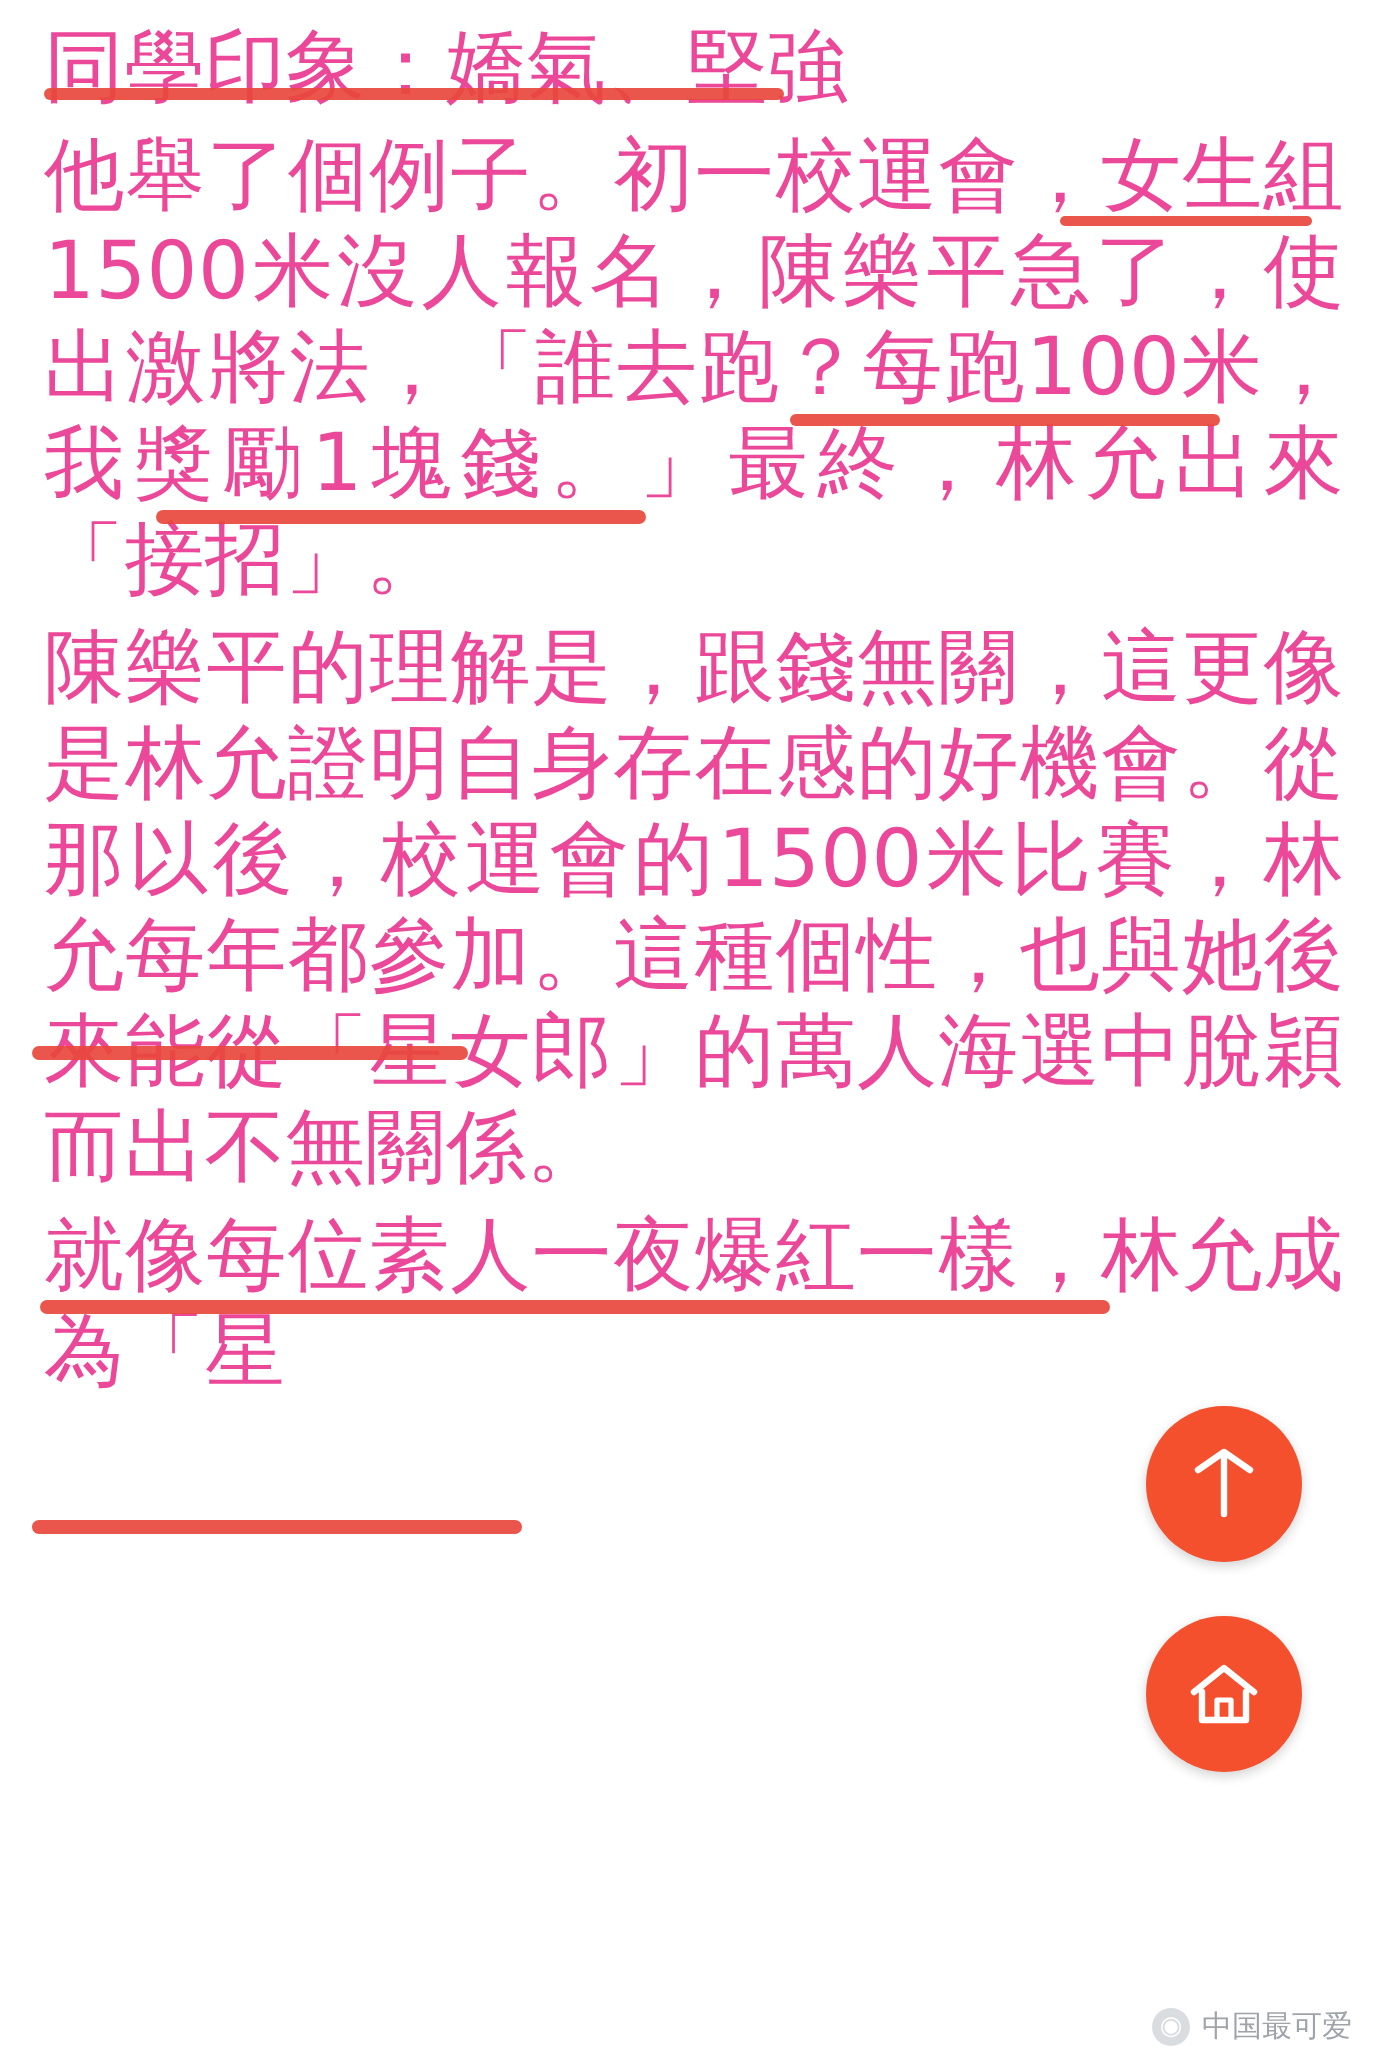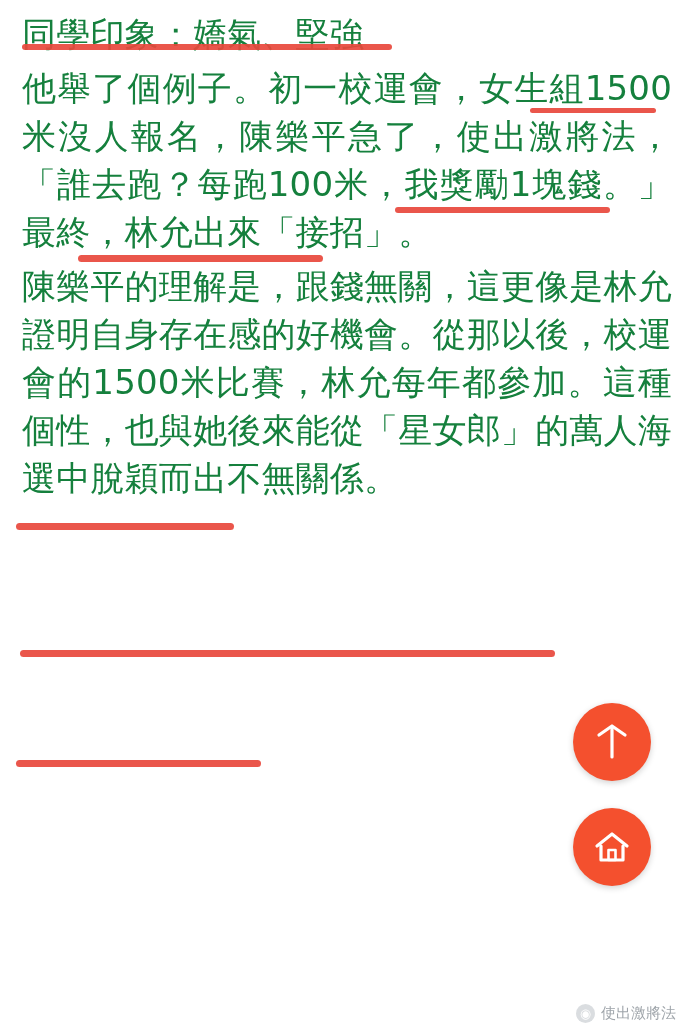--- a/index.html
+++ b/index.html
@@ -20,23 +20,23 @@
     height: 1029px;
     background: #ffffff;
   }
   .article {
     position: absolute;
     left: 0;
     top: 0;
     width: 690px;
     padding: 10px 18px 0 22px;
     box-sizing: border-box;
-    color: #15803d;
+    color: #ec4899;
     font-family: "DejaVu Sans", "Liberation Sans", sans-serif;
-    font-size: 34px;
+    font-size: 40px;
     line-height: 48px;
     letter-spacing: 0.2px;
   }
   .para {
     margin: 0 0 6px 0;
     text-align: justify;
     text-justify: inter-ideograph;
     white-space: pre-wrap;
   }
   .para.tight { margin-bottom: 0; }
@@ -95,20 +95,21 @@
 </style>
 </head>
 <body>
 
 <div id="page">
 
   <div class="article">
     <p class="para">同學印象：嬌氣、堅強</p>
     <p class="para">他舉了個例子。初一校運會，女生組1500米沒人報名，陳樂平急了，使出激將法，「誰去跑？每跑100米，我獎勵1塊錢。」最終，林允出來「接招」。</p>
     <p class="para">陳樂平的理解是，跟錢無關，這更像是林允證明自身存在感的好機會。從那以後，校運會的1500米比賽，林允每年都參加。這種個性，也與她後來能從「星女郎」的萬人海選中脫穎而出不無關係。</p>
+    <p class="para tight">就像每位素人一夜爆紅一樣，林允成為「星</p>
   </div>
 
   <div class="mark med" style="left:22px;  top:44px;  width:370px;"></div>
   <div class="mark thin" style="left:530px; top:108px; width:126px;"></div>
   <div class="mark med" style="left:395px; top:207px; width:215px;"></div>
   <div class="mark thick" style="left:78px;  top:255px; width:245px;"></div>
   <div class="mark thick" style="left:16px;  top:523px; width:218px;"></div>
   <div class="mark thick" style="left:20px;  top:650px; width:535px;"></div>
   <div class="mark thick" style="left:16px;  top:760px; width:245px;"></div>
 
@@ -126,16 +127,16 @@
       <svg width="38" height="36" viewBox="0 0 38 36" aria-hidden="true">
         <path d="M4 17 L19 5 L34 17" fill="none" stroke="#ffffff" stroke-width="3.2" stroke-linecap="round" stroke-linejoin="round"></path>
         <path d="M8 17 L8 31 L30 31 L30 17" fill="none" stroke="#ffffff" stroke-width="3.2" stroke-linecap="round" stroke-linejoin="round"></path>
         <rect x="15.5" y="21" width="7" height="10" fill="none" stroke="#ffffff" stroke-width="2.6" stroke-linejoin="round"></rect>
       </svg>
     </span>
   </div>
 
   <div class="watermark">
     <span class="wm-logo">◉</span>
-    <span>使出激將法</span>
+    <span>中国最可爱</span>
   </div>
 
 </div>
 
 </body></html>

